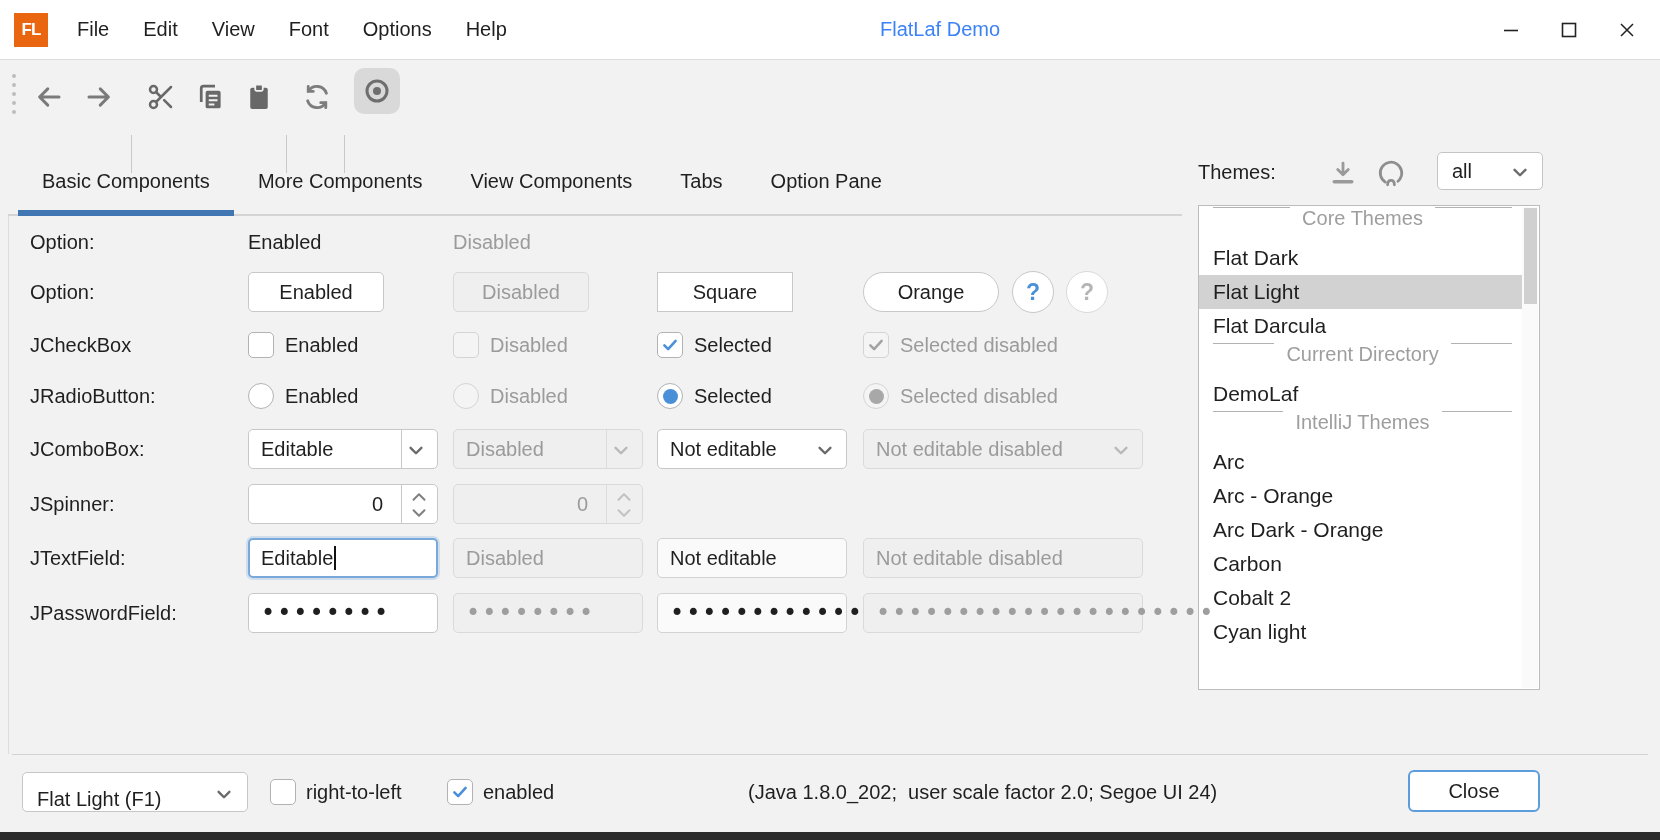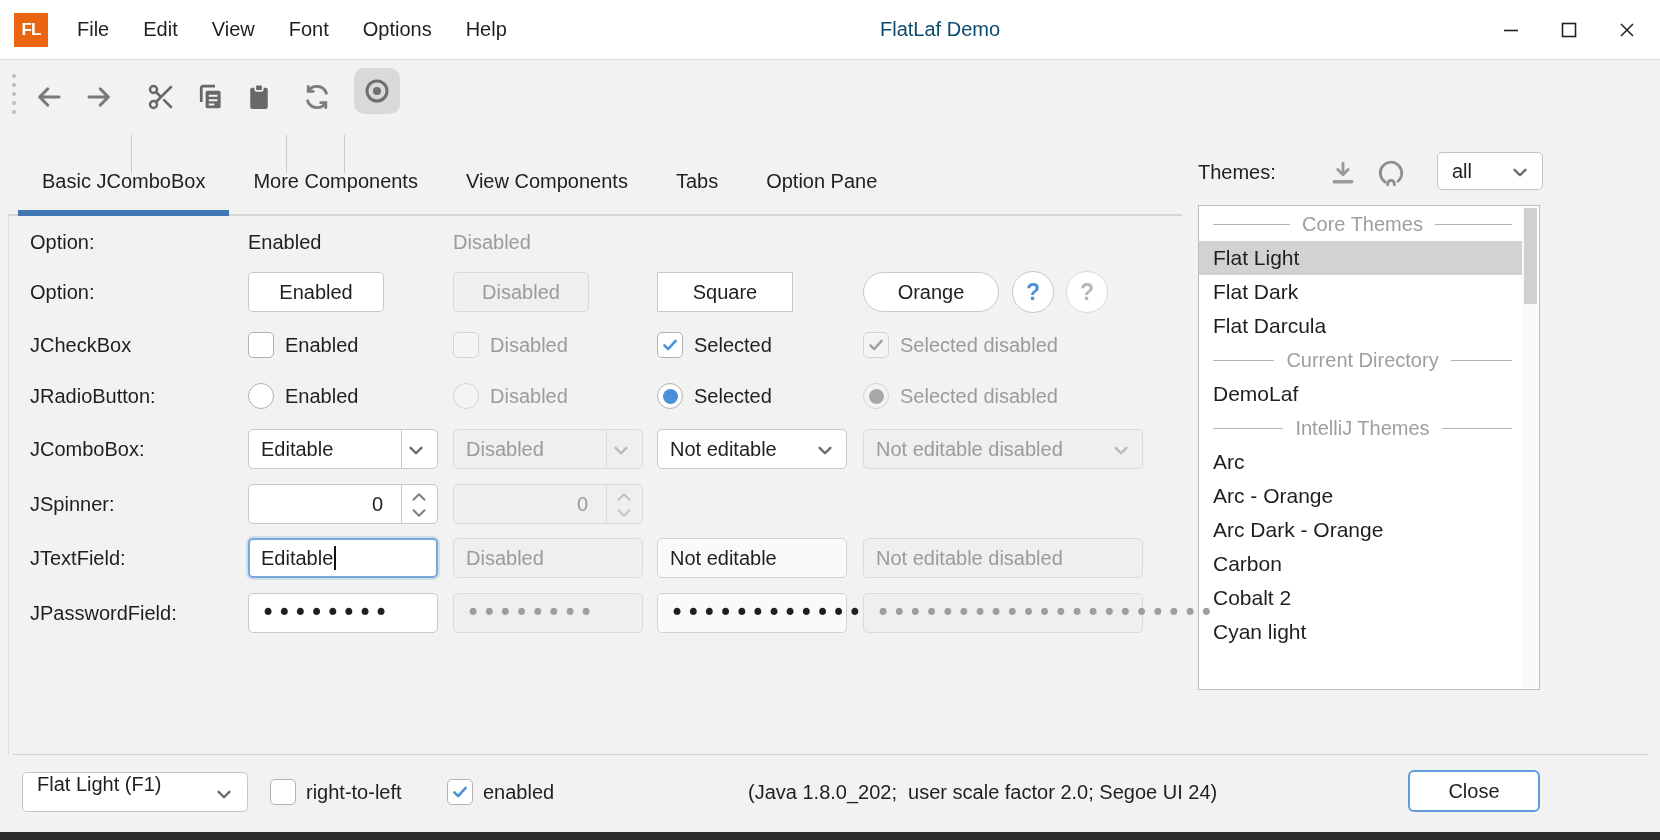--- a/index.html
+++ b/index.html
@@ -6,21 +6,21 @@
   .page{position:relative;width:1660px;height:840px;background:#f2f2f2;
         font-family:"Liberation Sans","DejaVu Sans",sans-serif;color:#1f1f1f;overflow:hidden}
 
   
   .titlebar{position:absolute;left:0;top:0;width:1660px;height:60px;background:#ffffff;
             border-bottom:1px solid #dcdcdc;box-sizing:border-box}
   .logo{position:absolute;left:14px;top:13px;width:34px;height:34px;background:#e9650f;color:#fff;
         font-weight:bold;font-size:17px;display:flex;align-items:center;justify-content:center;letter-spacing:-1px}
   .menubar{position:absolute;left:60px;top:0;height:60px;display:flex}
   .menu-item{padding:0 17px;line-height:59px;font-size:20px;cursor:default}
-  .win-title{position:absolute;left:880px;top:0;line-height:59px;font-size:20px;color:#0c4a6e}
+  .win-title{position:absolute;left:880px;top:0;line-height:59px;font-size:20px;color:#3b82f6}
   .win-controls{position:absolute;right:4px;top:0;height:60px;display:flex}
   .win-btn{width:58px;height:60px;display:flex;align-items:center;justify-content:center}
 
   
   .toolbar{position:absolute;left:0;top:61px;width:1660px;height:66px}
   .tbtn{position:absolute;top:68px;width:46px;height:46px;display:flex;align-items:center;justify-content:center;margin-top:-61px}
   .tsep{position:absolute;top:14px;width:1px;height:38px;background:#c9c9c9}
   .grip{position:absolute;left:12px;top:13px;display:flex;flex-direction:column;gap:5px}
   .grip i{width:4px;height:4px;border-radius:50%;background:#bdbdbd}
   .eye-toggle{background:#d9d9d9;border-radius:10px}
@@ -74,30 +74,30 @@
   .themes-label{position:absolute;left:1198px;top:152px;line-height:40px;font-size:20px}
   .th-icon{position:absolute;top:156px;width:34px;height:34px;display:flex;align-items:center;justify-content:center}
   .all-combo{position:absolute;left:1437px;top:152px;width:106px;height:38px;background:#fff;border:1px solid #c4c4c4;
              border-radius:5px;box-sizing:border-box;display:flex;align-items:center;font-size:20px;padding:0 14px}
   .all-combo .arrow{position:absolute;right:9px;top:6px}
   .theme-list{position:absolute;left:1198px;top:205px;width:342px;height:485px;background:#fff;
               border:1px solid #bcbcbc;box-sizing:border-box;overflow:hidden}
   .tl-inner{position:absolute;left:0;top:1px;right:17px}
   .tl-item{height:34px;line-height:34px;font-size:21px;padding-left:14px;white-space:nowrap}
   .tl-item.sel{background:#d2d2d2}
-  .tl-sep{height:34px;display:flex;align-items:center;color:#9e9e9e;font-size:20px;padding:0 10px 0 14px;white-space:nowrap}
+  .tl-sep{height:34px;display:flex;align-items:flex-start;color:#9e9e9e;font-size:20px;padding:0 10px 0 14px;white-space:nowrap}
   .tl-sep .line{flex:1;height:1px;background:#b2b2b2}
   .tl-sep .sep-label{margin:0 12px}
   .vscroll{position:absolute;top:1px;right:1px;bottom:1px;width:16px;background:#fafafa}
   .vthumb{position:absolute;top:1px;left:2px;width:13px;height:96px;background:#d0d0d0}
 
   
   .status-sep{position:absolute;left:12px;top:754px;width:1636px;height:1px;background:#d3d3d3}
   .laf-combo{position:absolute;left:22px;top:772px;width:226px;height:40px;background:#fff;border:1px solid #c6c6c6;
-             border-radius:5px;box-sizing:border-box;display:flex;align-items:flex-start;font-size:20px;padding:0 14px}
+             border-radius:5px;box-sizing:border-box;display:flex;align-items:flex-end;font-size:20px;padding:0 14px}
   .laf-combo .arrow{position:absolute;right:10px;top:8px}
   .status-info{position:absolute;left:748px;top:772px;line-height:40px;font-size:20px;white-space:pre}
   .close-btn{position:absolute;left:1408px;top:770px;width:132px;height:42px;background:#fff;border:2px solid #5d9ddb;
              border-radius:6px;box-sizing:border-box;display:flex;align-items:center;justify-content:center;font-size:20px}
   .bottom-strip{position:absolute;left:0;top:832px;width:1660px;height:8px;background:#2c2c2c}
 </style>
 </head>
 <body>
 
 <div class="page">
@@ -185,21 +185,21 @@
     <div class="tsep" style="left:344px;top:74px"></div>
     <div class="tbtn eye-toggle" style="left:354px;top:68px">
       <svg width="30" height="30" viewBox="0 0 24 24">
         <circle cx="12" cy="12" r="8" fill="none" stroke="#6e6e6e" stroke-width="2.4"></circle>
         <circle cx="12" cy="12" r="3.2" fill="#6e6e6e"></circle>
       </svg>
     </div>
   </div>
 
   <div class="tabbar">
-    <div class="tab active">Basic JComboBox</div>
+    <div class="tab active">Basic Components</div>
     <div class="tab">More Components</div>
     <div class="tab">View Components</div>
     <div class="tab">Tabs</div>
     <div class="tab">Option Pane</div>
   </div>
   <div class="content-vline"></div>
 
   <div class="themes-label">Themes:</div>
   <div class="th-icon" style="left:1326px">
     <svg width="28" height="28" viewBox="0 0 24 24" fill="none" stroke="#9a9a9a" stroke-width="2.4" stroke-linecap="round" stroke-linejoin="round">
@@ -222,22 +222,22 @@
     </span>
   </div>
 
   <div class="theme-list">
     <div class="tl-inner">
       <div class="tl-sep">
           <span class="line"></span>
           <span class="sep-label">Core Themes</span>
           <span class="line"></span>
         </div>
+      <div class="tl-item">Flat Dark</div>
       <div class="tl-item sel">Flat Light</div>
-      <div class="tl-item">Flat Dark</div>
       <div class="tl-item">Flat Darcula</div>
       <div class="tl-sep">
           <span class="line"></span>
           <span class="sep-label">Current Directory</span>
           <span class="line"></span>
         </div>
       <div class="tl-item">DemoLaf</div>
       <div class="tl-sep">
           <span class="line"></span>
           <span class="sep-label">IntelliJ Themes</span>

